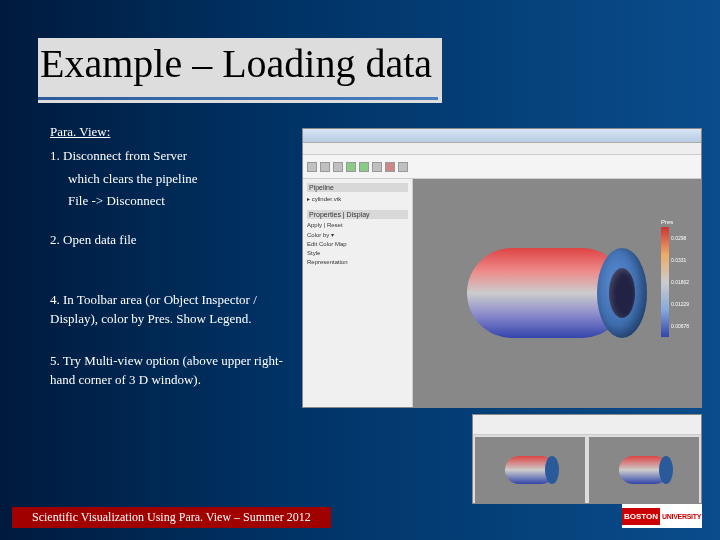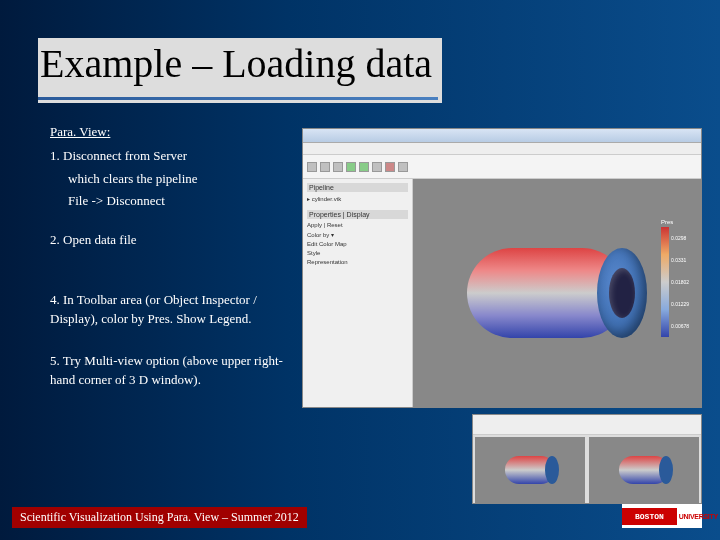--- a/index.html
+++ b/index.html
@@ -131,34 +131,34 @@
     background: #2a5a9a;
     border-radius: 50%;
   }
   .footer {
     position: absolute;
     bottom: 12px;
     left: 12px;
     background: #a00000;
     color: #fff;
     font-size: 12px;
-    padding: 3px 8px;
+    padding: 3px 20px;
   }
   .logo {
     position: absolute;
     bottom: 12px;
     right: 18px;
     width: 80px;
     height: 24px;
     background: #fff;
     display: flex;
     align-items: center;
     font-family: sans-serif;
   }
-  .logo-red { background: #c00; color: #fff; font-weight: bold; font-size: 8px; padding: 4px 13px; font-family: Liberation Mono, monospace; }
+  .logo-red { background: #c00; color: #fff; font-weight: bold; font-size: 8px; padding: 4px 2px; }
   .logo-text { color: #c00; font-size: 7px; font-weight: bold; padding-left: 2px; letter-spacing: -0.3px; }
 </style>
 </head>
 <body>
 
 <div class="title">Example – Loading data</div>
 <div class="underline"></div>
 
 <div class="content">
   <div class="heading">Para. View:</div>

